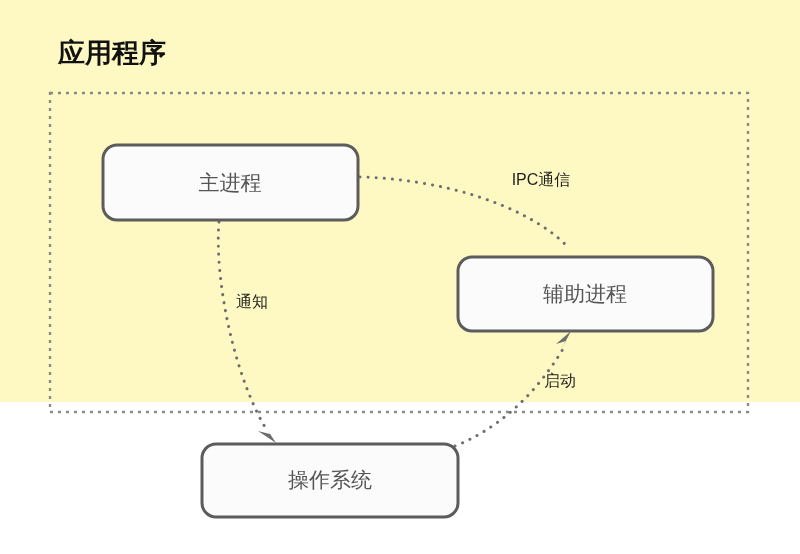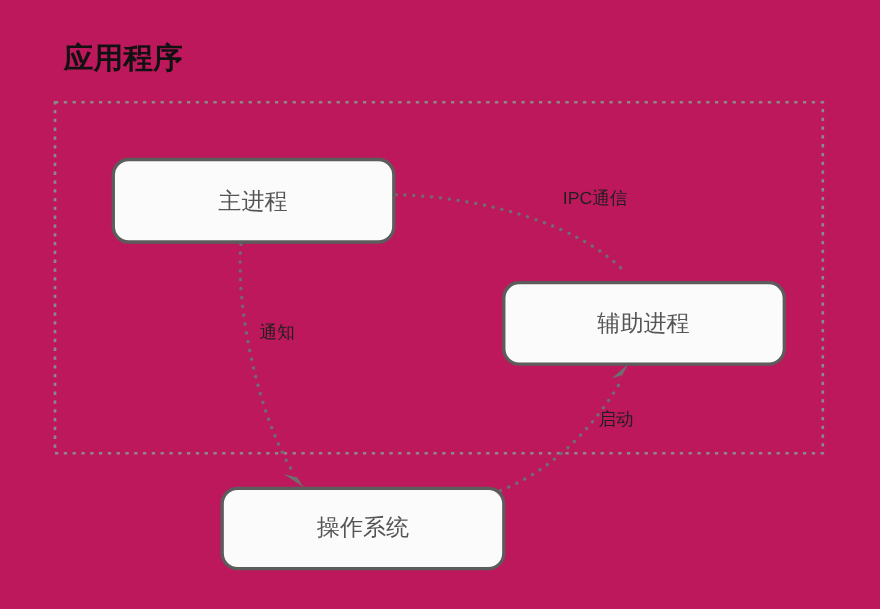--- a/index.html
+++ b/index.html
@@ -10,22 +10,22 @@
   body {
     width: 800px;
     height: 554px;
     font-family: "Liberation Sans", "DejaVu Sans", sans-serif;
     overflow: hidden;
     position: relative;
   }
   #diagram-root {
     position: relative;
     width: 800px;
-    height: 554px;
-    background: #be185d;
+    height: 402px;
+    background: #fef9c3;
   }
   #diagram-svg {
     position: absolute;
     top: 0;
     left: 0;
     width: 800px;
     height: 554px;
     display: block;
   }
   .title-text {

